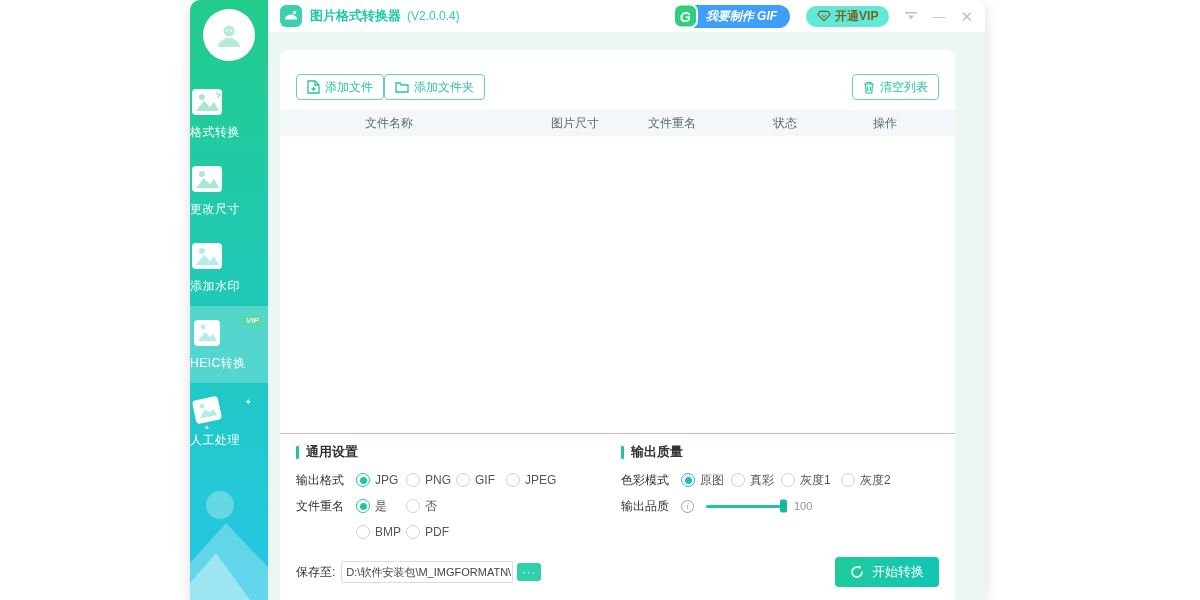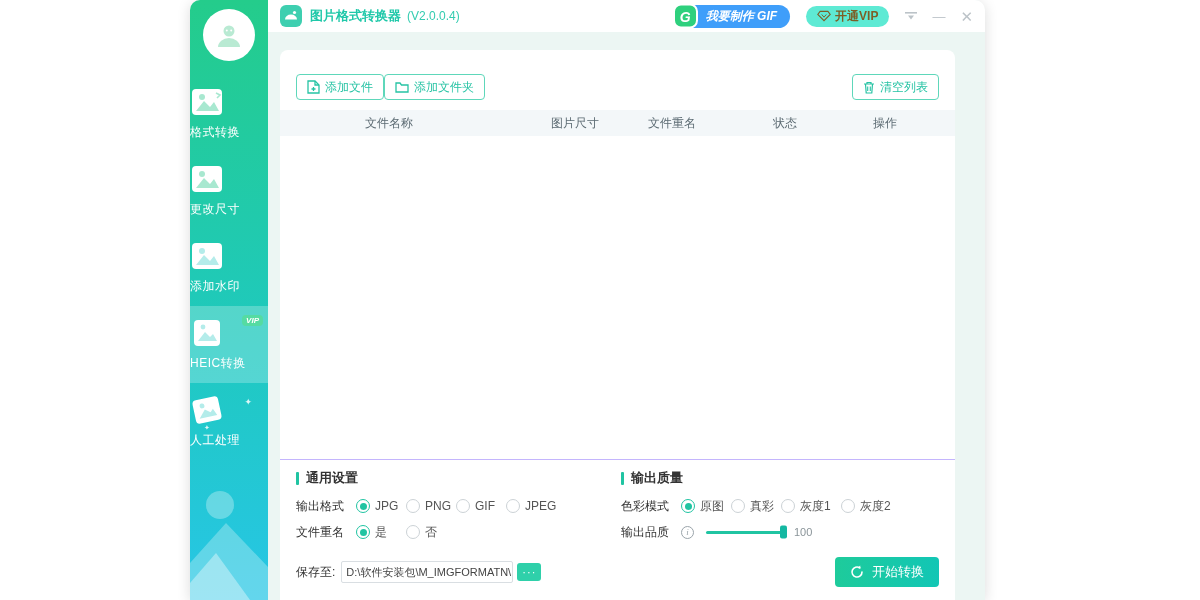--- a/index.html
+++ b/index.html
@@ -275,20 +275,31 @@
             <span class="radio-item">
               <span class="radio checked"></span>
               <span>是</span>
             </span>
             <span class="radio-item">
               <span class="radio"></span>
               <span>否</span>
             </span>
           </div>
 
+          <div class="form-row">
+            <span class="form-label"></span>
+            <span class="radio-item">
+              <span class="radio"></span>
+              <span>BMP</span>
+            </span>
+            <span class="radio-item">
+              <span class="radio"></span>
+              <span>PDF</span>
+            </span>
+          </div>
         </div>
 
         <div class="settings-right">
           <div class="sec-title">
             <span class="sec-bar"></span>
             <span>输出质量</span>
           </div>
 
           <div class="form-row">
             <span class="form-label">色彩模式</span>

